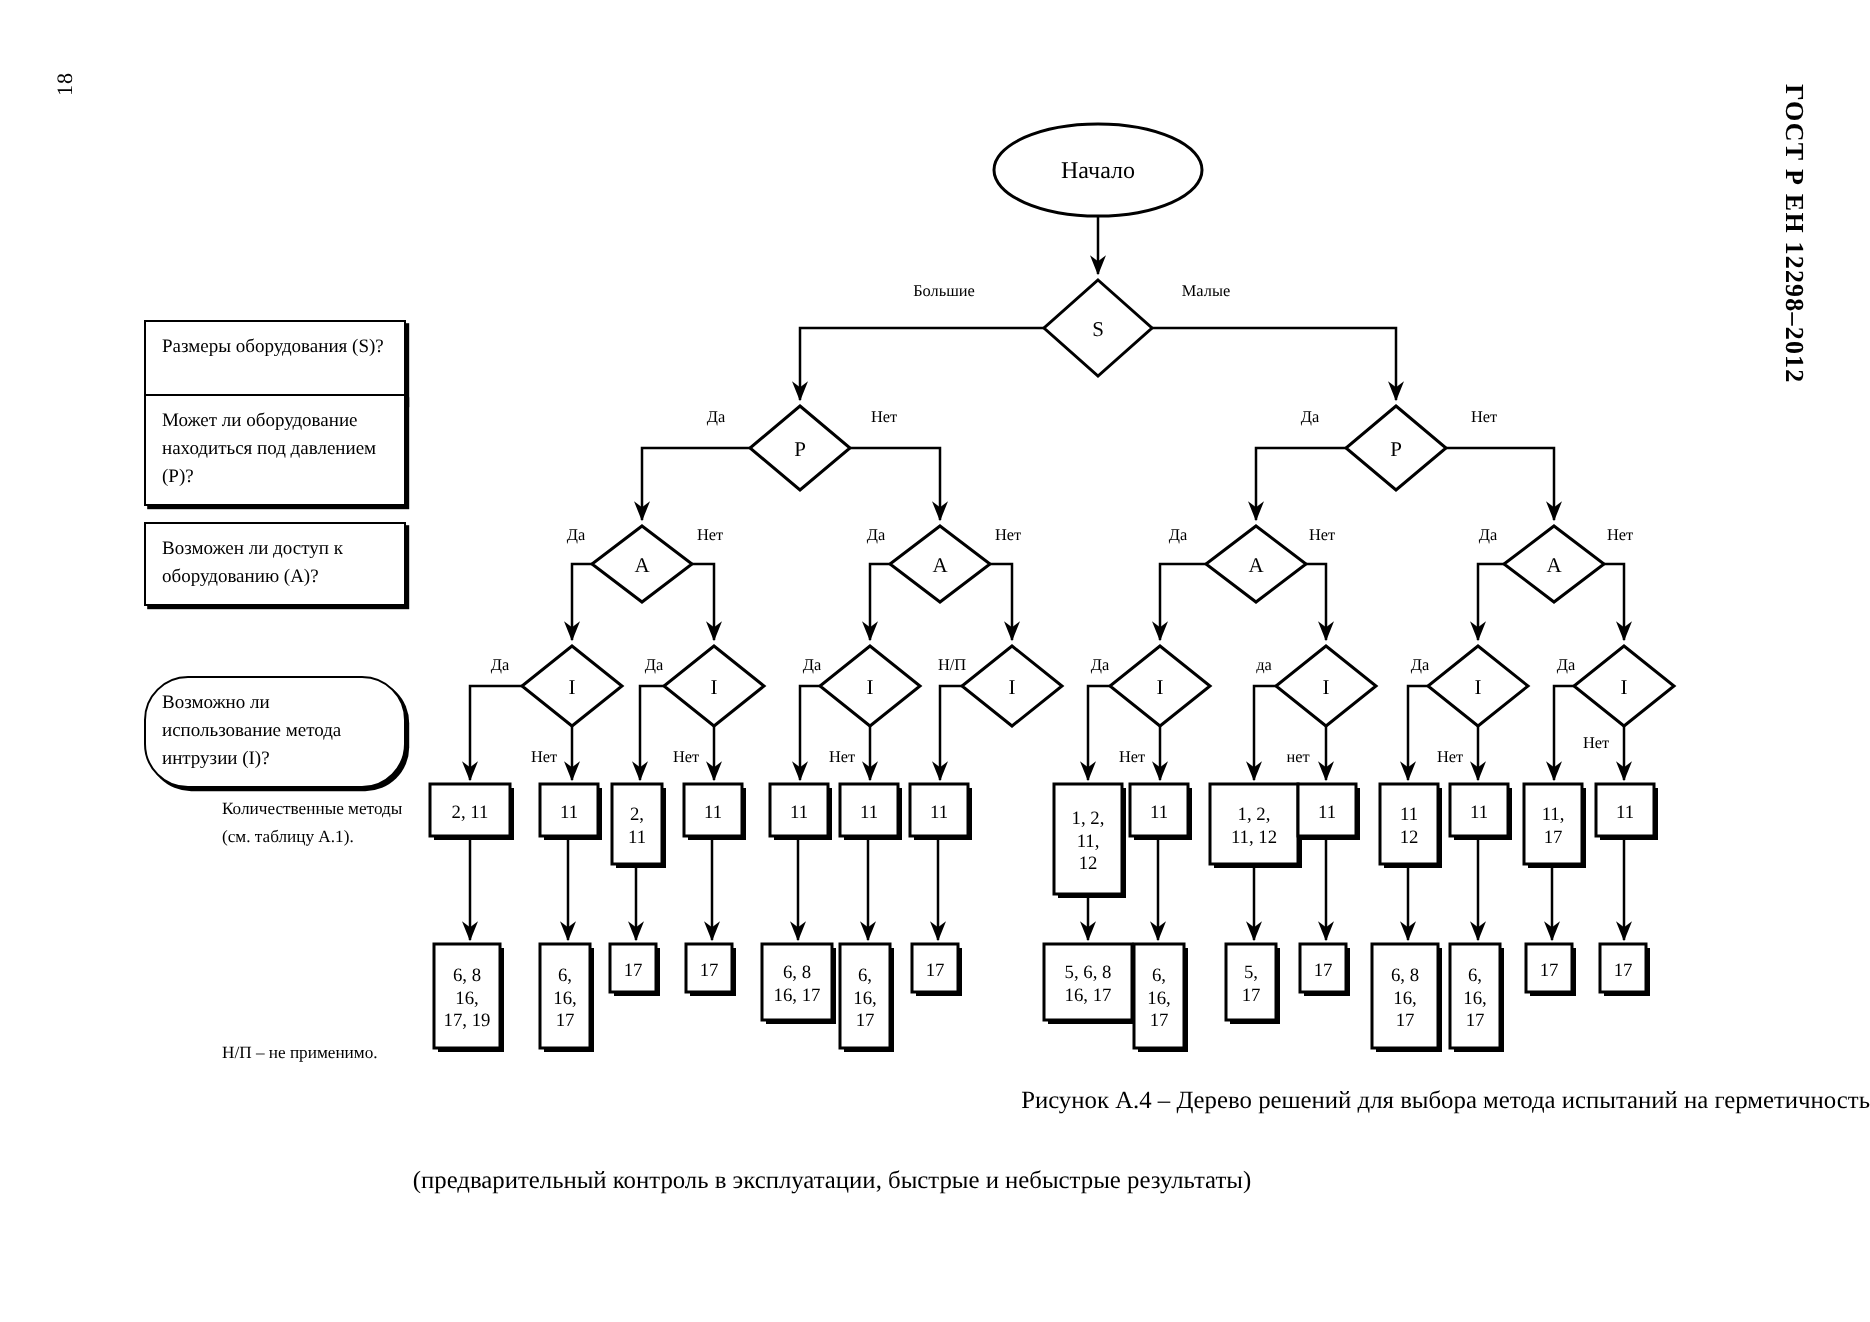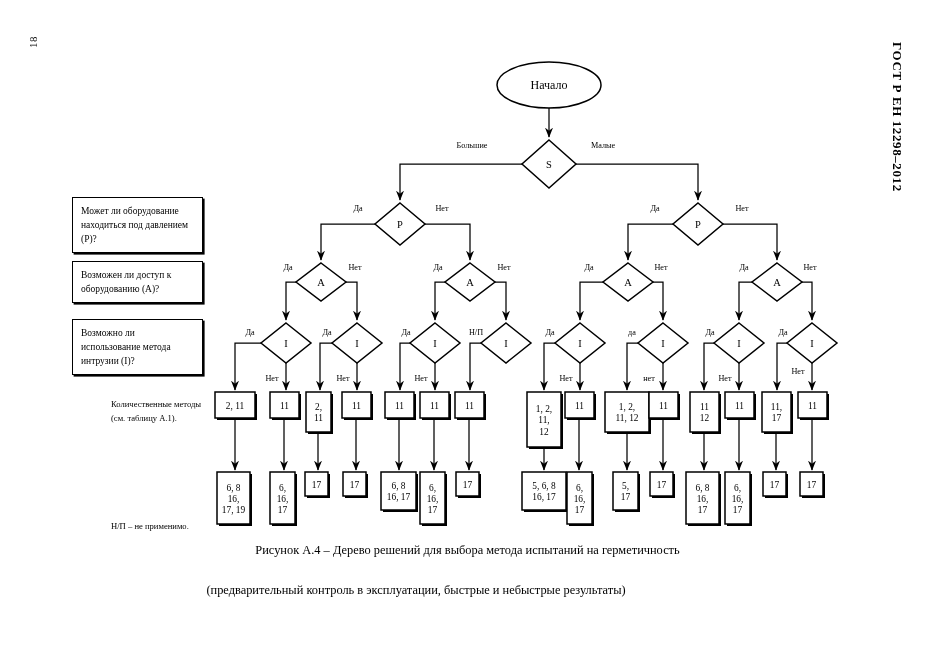--- a/index.html
+++ b/index.html
@@ -14,50 +14,54 @@
            transform:rotate(90deg);transform-origin:left top;
            white-space:nowrap;letter-spacing:0.6px;}
 
   .qbox{position:absolute;border:1.6px solid #000;background:#fff;
         box-shadow:1.6px 1.6px 0 #000;
         padding:7px 8px;font-size:9.5px;line-height:1.45;}
   .qbox span{display:block;}
 
   .leftlabel{position:absolute;font-size:8.6px;line-height:1.62;white-space:pre-line;margin-left:36px;}
 
-  .caption{position:absolute;width:935px;text-align:center;font-size:12.4px;}
+  .caption{position:absolute;width:935px;text-align:right;font-size:12.4px;}
   .caption2{position:absolute;width:832px;text-align:center;font-size:12.4px;}
 
   svg{position:absolute;left:0;top:0;}
   .ln{stroke:#000;stroke-width:1.25;fill:none;}
   .nodefill{fill:#ffffff;stroke:#000;stroke-width:1.5;}
   .nodeshadow{fill:#000;}
   .ntxt{font-family:"Liberation Serif",serif;font-size:10.5px;text-anchor:middle;fill:#000;}
   .elltxt{font-family:"Liberation Serif",serif;font-size:12px;text-anchor:middle;fill:#000;}
   .edgelbl{font-family:"Liberation Serif",serif;font-size:8.2px;fill:#000;}
   .boxtxt{font-family:"Liberation Serif",serif;font-size:9.4px;text-anchor:middle;fill:#000;}
 </style>
 </head>
 <body>
 
 <div id="page">
 
   <div class="page-num">18</div>
   <div class="std-ref">ГОСТ Р ЕН 12298–2012</div>
 
+  <div class="qbox" style="left:72px;top:160px;width:113px;height:26px;">
+    <span>Размеры оборудования
+(S)?</span>
+  </div>
   <div class="qbox" style="left:72px;top:197px;width:113px;height:40px;">
     <span>Может ли оборудование
 находиться под
 давлением (Р)?</span>
   </div>
   <div class="qbox" style="left:72px;top:261px;width:113px;height:26px;">
     <span>Возможен ли доступ к
 оборудованию (А)?</span>
   </div>
-  <div class="qbox" style="left:72px;top:319px;width:113px;height:40px;">
+  <div class="qbox" style="left:72px;top:338px;width:113px;height:40px;border-radius:22px;">
     <span>Возможно ли
 использование метода
 интрузии (I)?</span>
   </div>
 
   <div class="leftlabel" style="left:75px;top:398px;width:130px;">Количественные методы
 (см. таблицу А.1).</div>
   <div class="leftlabel" style="left:75px;top:520px;width:160px;">Н/П – не применимо.</div>
 
   <svg width="935" height="661">

